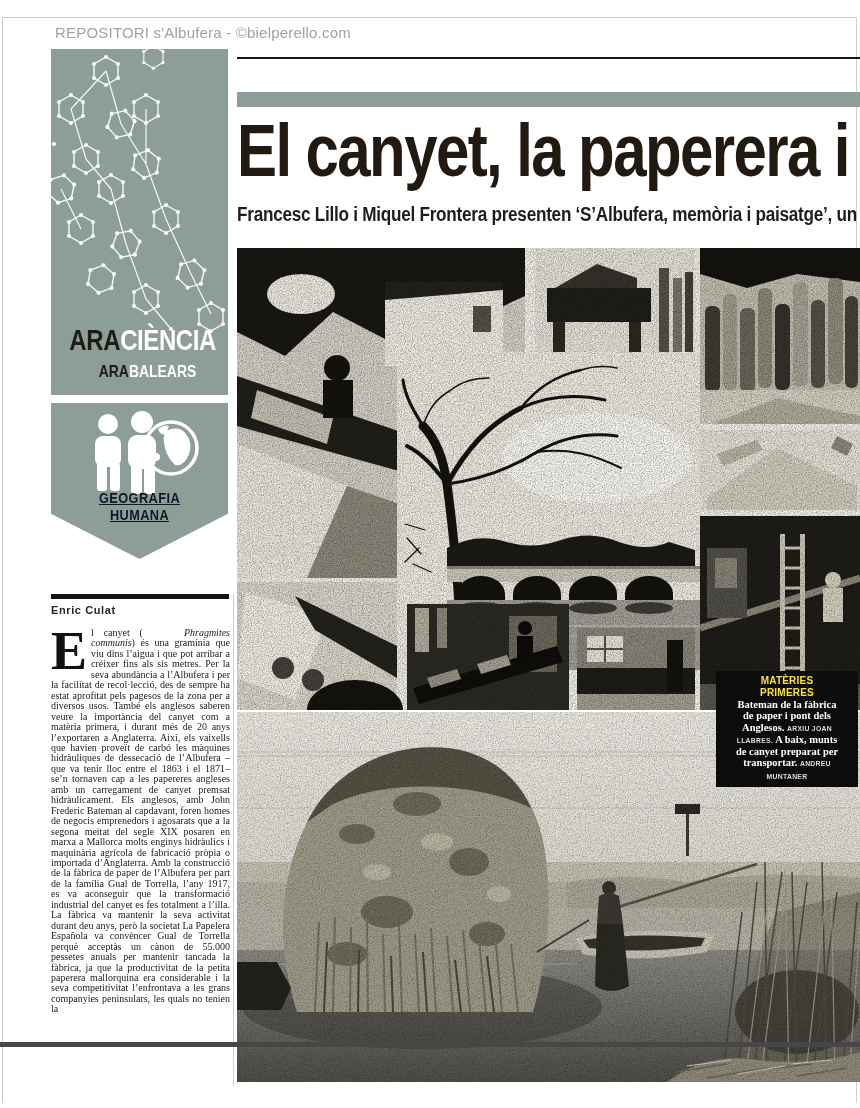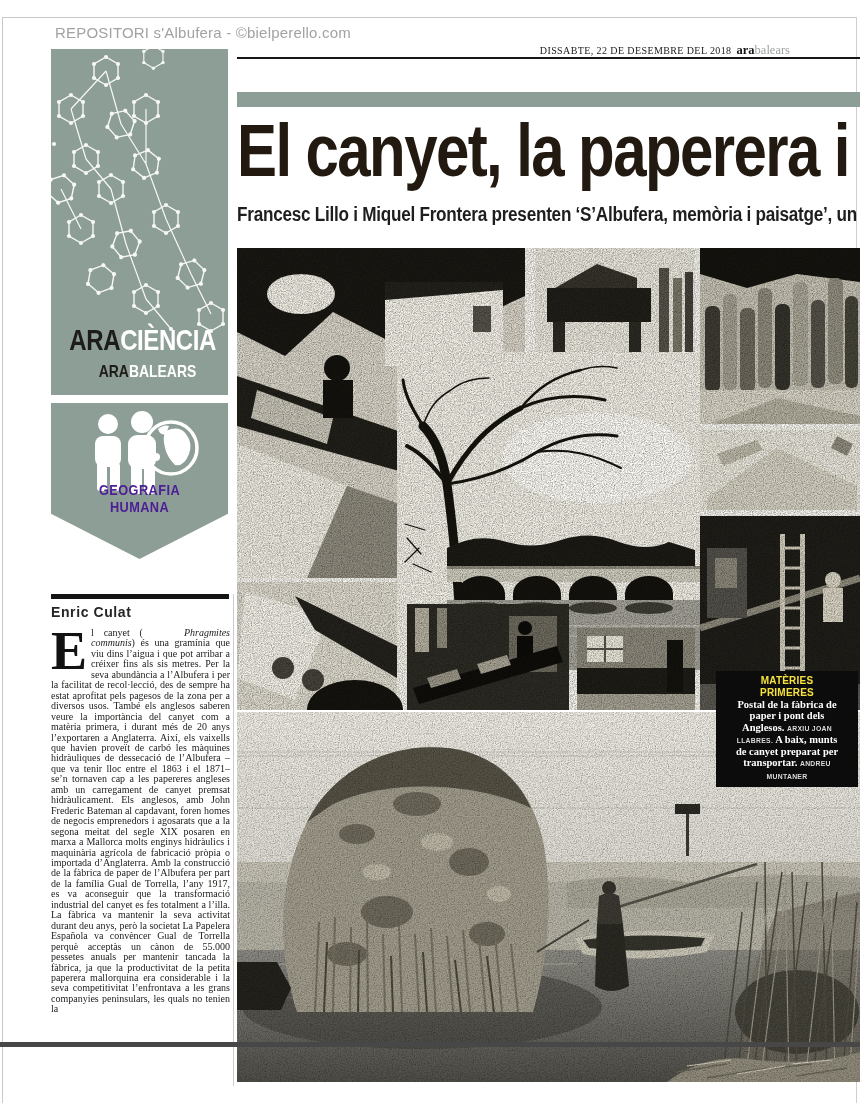--- a/index.html
+++ b/index.html
@@ -27,25 +27,25 @@
     font-size:30px;font-weight:700;letter-spacing:-.5px;line-height:1;}
   .edition-title{position:absolute;left:0;right:0;bottom:14px;text-align:center;white-space:nowrap;padding-left:16px;}
   .edition-title .scaled{display:inline-block;transform:scaleX(.82);transform-origin:center;
     font-size:17px;font-weight:700;letter-spacing:0;line-height:1;}
   .tx-dark{color:#1d1c18;}
   .tx-white{color:#fff;}
 
   .pennant{position:absolute;left:51px;top:403px;width:177px;height:156px;background:var(--accent-green);
     clip-path:polygon(0 0,100% 0,100% 71%,50% 100%,0 71%);}
   .pennant-icon{position:absolute;left:50%;top:8px;transform:translateX(-50%);}
-  .category{position:absolute;left:0;right:0;top:78px;text-align:center;color:#4c1d95;font-weight:700;}
+  .category{position:absolute;left:0;right:0;top:86px;text-align:center;color:#0f172a;font-weight:700;text-decoration:underline;}
   .category .line{display:block;transform:scaleX(.85);transform-origin:center;font-size:15px;line-height:17px;letter-spacing:.5px;}
 
   .author-rule{position:absolute;left:51px;top:594px;width:178px;height:5px;background:#141414;}
-  .author{position:absolute;left:51px;top:604px;font-size:14px;font-weight:700;letter-spacing:.6px;color:#262626;}
+  .author{position:absolute;left:51px;top:604px;font-size:11px;font-weight:700;letter-spacing:.6px;color:#262626;}
   .col-rule{position:absolute;left:233px;top:594px;width:1px;height:492px;background:#cccccc;}
 
   .art-body{position:absolute;left:51px;top:628px;width:179px;
     font-family:"Liberation Serif",serif;font-size:10px;line-height:10.45px;
     text-align:justify;color:#1c1b18;}
   .art-body i{font-style:italic;padding-left:41px;}
   .dropcap{float:left;font-family:"Liberation Serif",serif;font-weight:700;
     font-size:54px;line-height:43px;color:#121212;padding:2px 4px 0 0;}
 
   
@@ -151,23 +151,20 @@
       <span class="line">HUMANA</span>
     </div>
   </div>
 
   <div class="author-rule"></div>
   <div class="author">Enric Culat</div>
   <div class="col-rule"></div>
 
   <p class="art-body"><span class="dropcap">E</span><span>l canyet (</span><i>Phragmites communis</i><span>) és una gramínia que viu dins l’aigua i que pot arribar a créixer fins als sis metres. Per la seva abundància a l’Albufera i per la facilitat de recol·lecció, des de sempre ha estat aprofitat pels pagesos de la zona per a diversos usos. També els anglesos saberen veure la importància del canyet com a matèria primera, i durant més de 20 anys l’exportaren a Anglaterra. Així, els vaixells que havien proveït de carbó les màquines hidràuliques de dessecació de l’Albufera –que va tenir lloc entre el 1863 i el 1871– se’n tornaven cap a les papereres angleses amb un carregament de canyet premsat hidràulicament. Els anglesos, amb John Frederic Bateman al capdavant, foren homes de negocis emprenedors i agosarats que a la segona meitat del segle XIX posaren en marxa a Mallorca molts enginys hidràulics i maquinària agrícola de fabricació pròpia o importada d’Anglaterra. Amb la construcció de la fàbrica de paper de l’Albufera per part de la família Gual de Torrella, l’any 1917, es va aconseguir que la transformació industrial del canyet es fes totalment a l’illa. La fàbrica va mantenir la seva activitat durant deu anys, però la societat La Papelera Española va convèncer Gual de Torrella perquè acceptàs un cànon de 55.000 pessetes anuals per mantenir tancada la fàbrica, ja que la productivitat de la petita paperera mallorquina era considerable i la seva competitivitat l’enfrontava a les grans companyies peninsulars, les quals no tenien la</span></p>
 
-  <div class="dateline">
-    <span>DISSABTE, 22 DE DESEMBRE DEL 2018</span><b class="brand-bold">ara</b><span class="brand-light">balears</span>
-  </div>
   <div class="masthead-rule"></div>
   <div class="green-bar"></div>
 
   <h1 class="headline"><span class="scaled">El canyet, la paperera i les</span></h1>
   <h2 class="subhead"><span class="scaled">Francesc Lillo i Miquel Frontera presenten ‘S’Albufera, memòria i paisatge’, un llibre pe</span></h2>
 
   <figure class="montage">
     <svg viewBox="0 0 623 462" preserveAspectRatio="none" aria-hidden="true">
       <defs>
         <filter id="gr1" x="0" y="0" width="100%" height="100%">
@@ -380,17 +377,17 @@
       </g>
       <g stroke="#cfcaba" stroke-width="1.2">
         <path d="M450,354 l44,-6 M500,362 l48,-8 M555,352 l40,-4"></path>
       </g>
       <rect width="623" height="370" filter="url(#gr2)" opacity="0.4"></rect>
     </svg>
   </figure>
 
   <div class="caption-box">
     <div class="caption-kicker">MATÈRIES PRIMERES</div>
-    <div class="caption-text"><span>Postal de la fàbrica de paper i pont dels Anglesos. </span><span class="caption-credit">ARXIU JOAN LLABRES.</span><span> A baix, munts de canyet preparat per transportar. </span><span class="caption-credit">ANDREU MUNTANER</span></div>
+    <div class="caption-text"><span>Bateman de la fàbrica de paper i pont dels Anglesos. </span><span class="caption-credit">ARXIU JOAN LLABRES.</span><span> A baix, munts de canyet preparat per transportar. </span><span class="caption-credit">ANDREU MUNTANER</span></div>
   </div>
 
   <div class="bottom-bar"></div>
 </div>
 
 </body></html>

